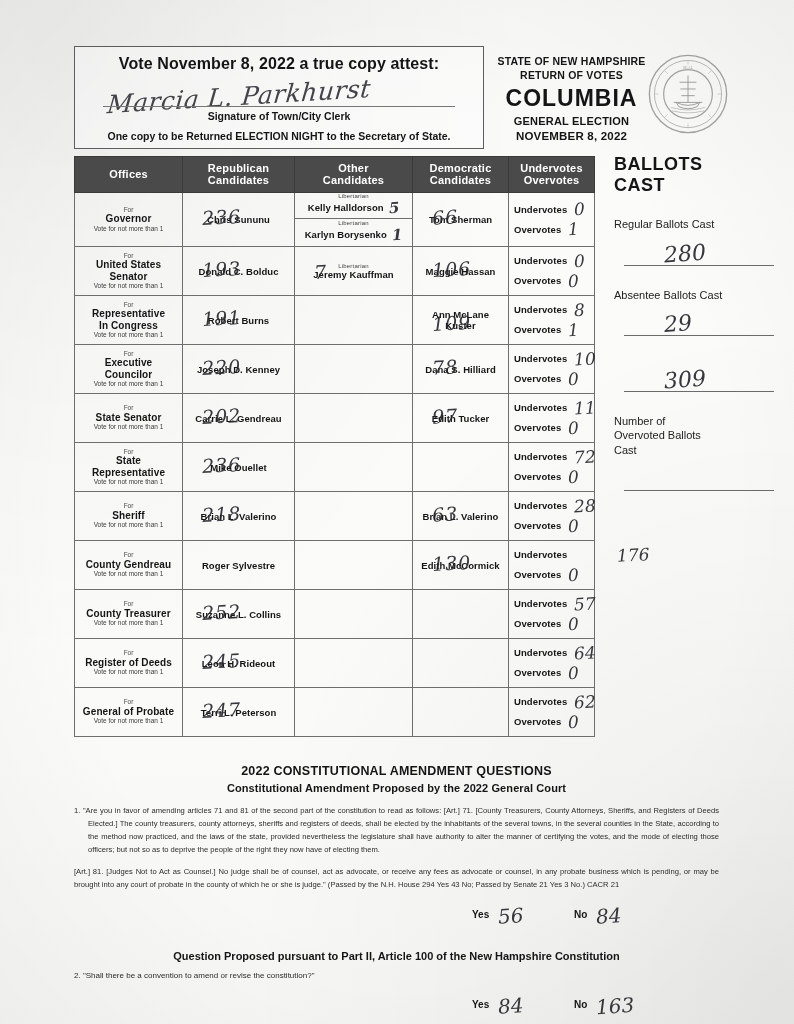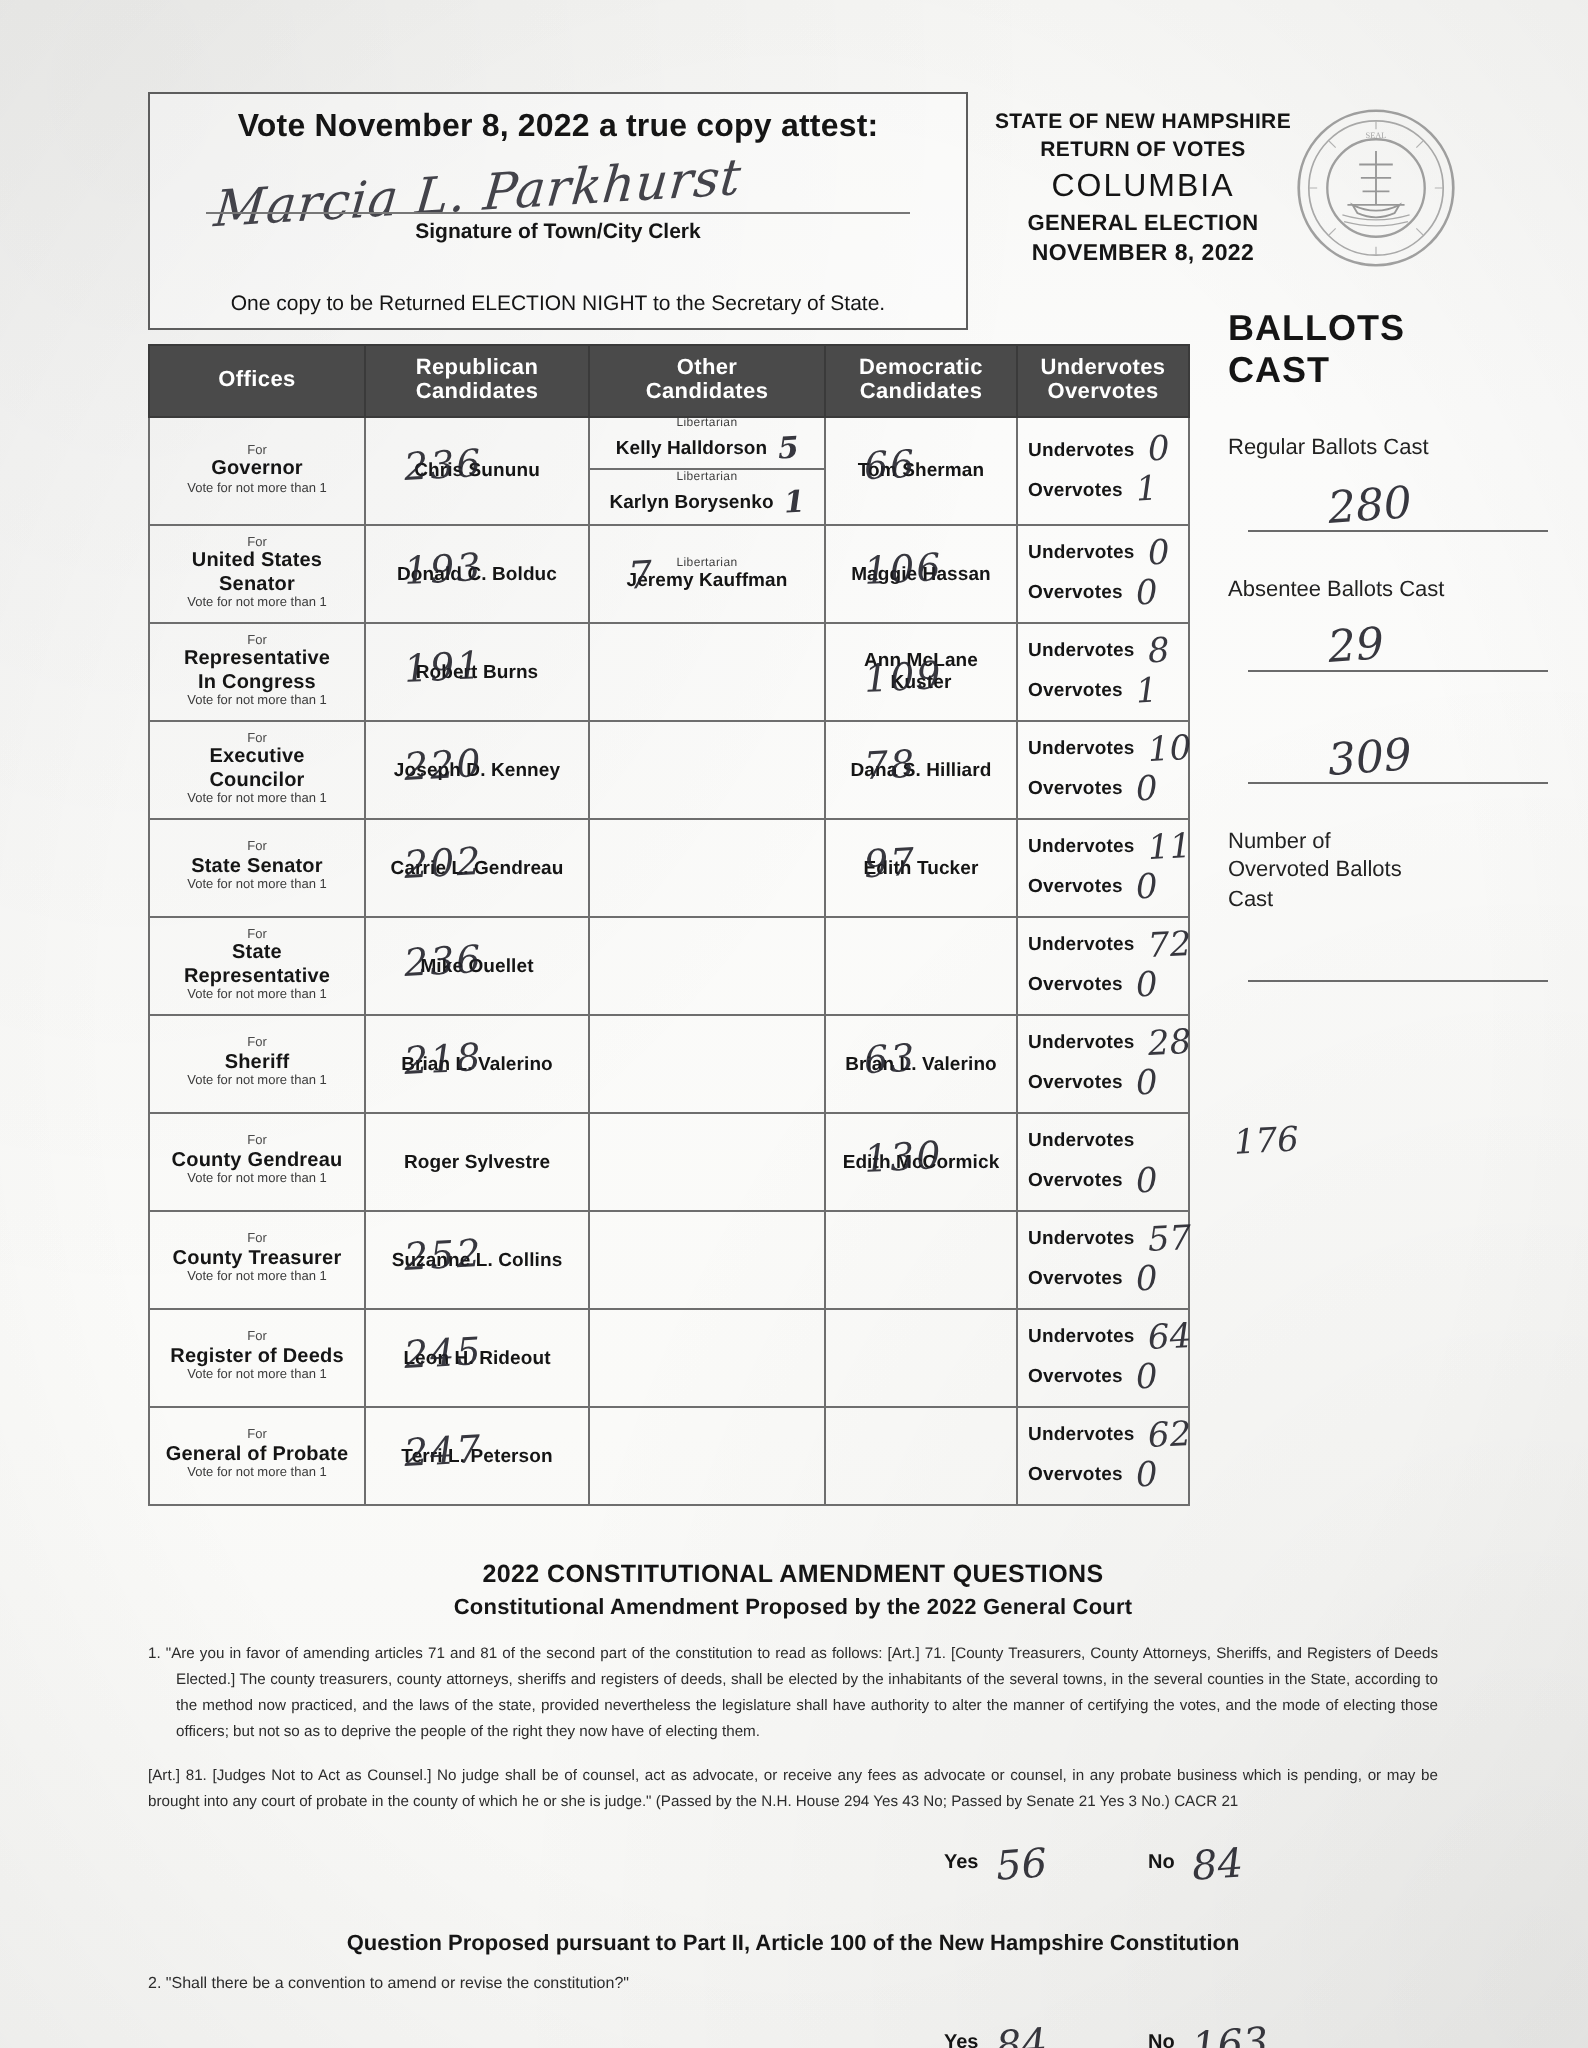--- a/index.html
+++ b/index.html
@@ -55,30 +55,30 @@
     font-family:"DejaVu Serif", serif;
     font-style:italic;
     font-size:25px;
     color:#2b2b33;
     transform:rotate(-3.5deg) skewX(-9deg);
     letter-spacing:.5px;
     white-space:nowrap;
     opacity:.88;
   }
   .attest-sub { font-size:10.5px; font-weight:bold; margin-top:1px; }
-  .attest-line3 { font-size:10.5px; font-weight:normal; margin-top:24px; }
+  .attest-line3 { font-size:10.5px; font-weight:bold; margin-top:8px; }
 
   
   .state-head {
     position:absolute; left:420px; top:8px; width:155px;
     text-align:center; line-height:1.35;
   }
   .sh-1 { font-size:10.5px; font-weight:bold; letter-spacing:.2px; }
   .sh-2 { font-size:10.5px; font-weight:bold; letter-spacing:.2px; }
-  .sh-town { font-size:16px; font-weight:normal; letter-spacing:1px; margin:1px 0 0; }
+  .sh-town { font-size:23px; font-weight:bold; letter-spacing:1px; margin:1px 0 0; }
   .sh-4 { font-size:11px; font-weight:bold; letter-spacing:.2px; }
   .sh-5 { font-size:11.5px; font-weight:bold; letter-spacing:.2px; }
 
   
   .seal { position:absolute; left:572px; top:6px; width:84px; height:84px; opacity:.62; }
 
   
   table.returns {
     margin-top:7px;
     border-collapse:collapse;

